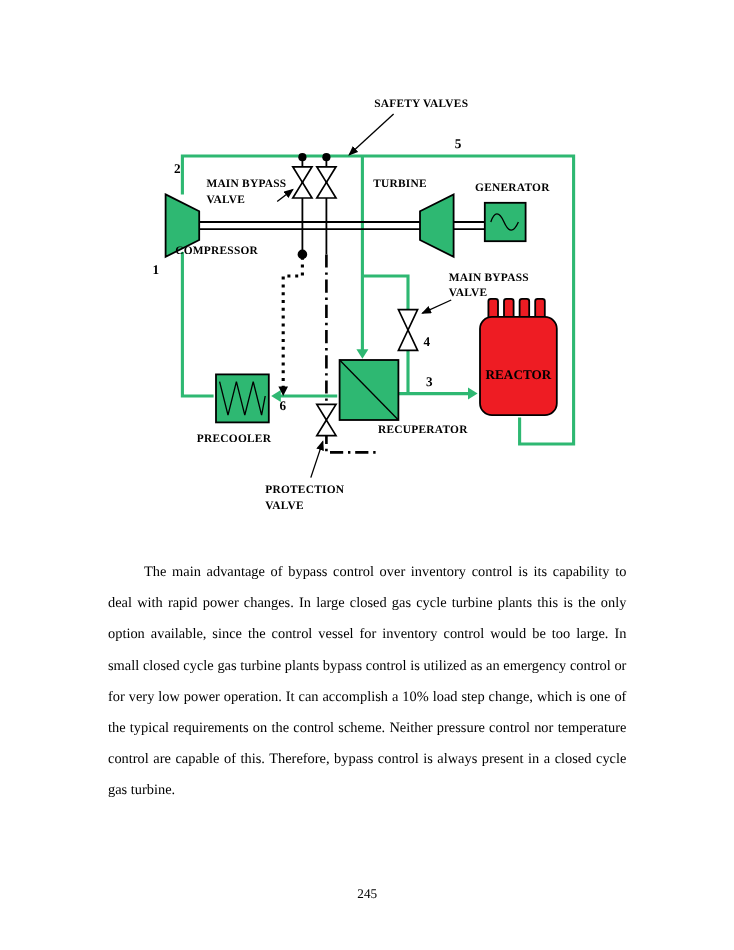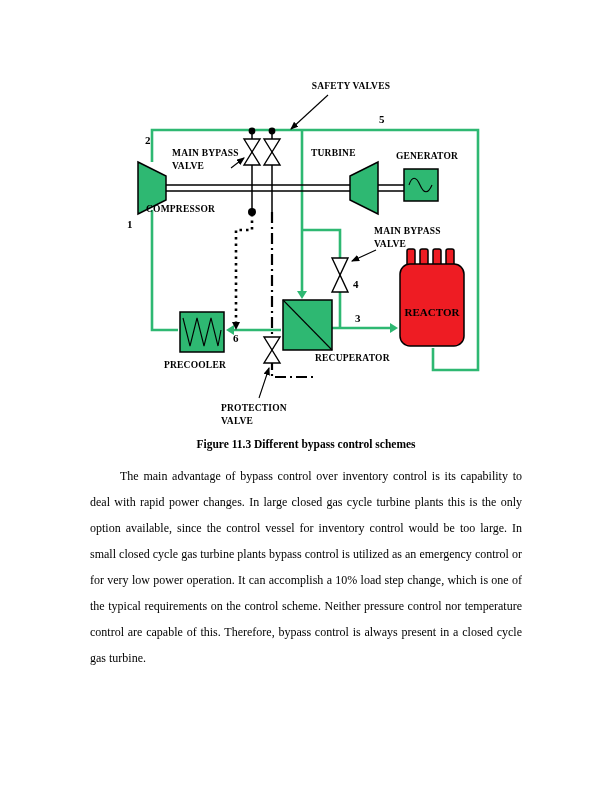--- a/index.html
+++ b/index.html
@@ -139,18 +139,18 @@
     <text class="lbl" x="221" y="424">VALVE</text>
 
     <text class="num" x="127" y="228">1</text>
     <text class="num" x="145" y="144">2</text>
     <text class="num" x="355" y="322">3</text>
     <text class="num" x="353" y="288">4</text>
     <text class="num" x="379" y="123">5</text>
     <text class="num" x="233" y="342">6</text>
   </svg>
 
-  <div class="caption">Figure 11.3 Different bypass control schemes</div>
 
   <div class="body-text">The main advantage of bypass control over inventory control is its capability to deal with rapid power changes.  In large closed gas cycle turbine plants this is the only option available, since the control vessel for inventory control would be too large.  In small closed cycle gas turbine plants bypass control is utilized as an emergency control or for very low power operation.  It can accomplish a 10% load step change, which is one of the typical requirements on the control scheme.  Neither pressure control nor temperature control are capable of this.  Therefore, bypass control is always present in a closed cycle gas turbine.</div>
 
+  <div class="page-num">245</div>
 
 </div>
 
 </body></html>

